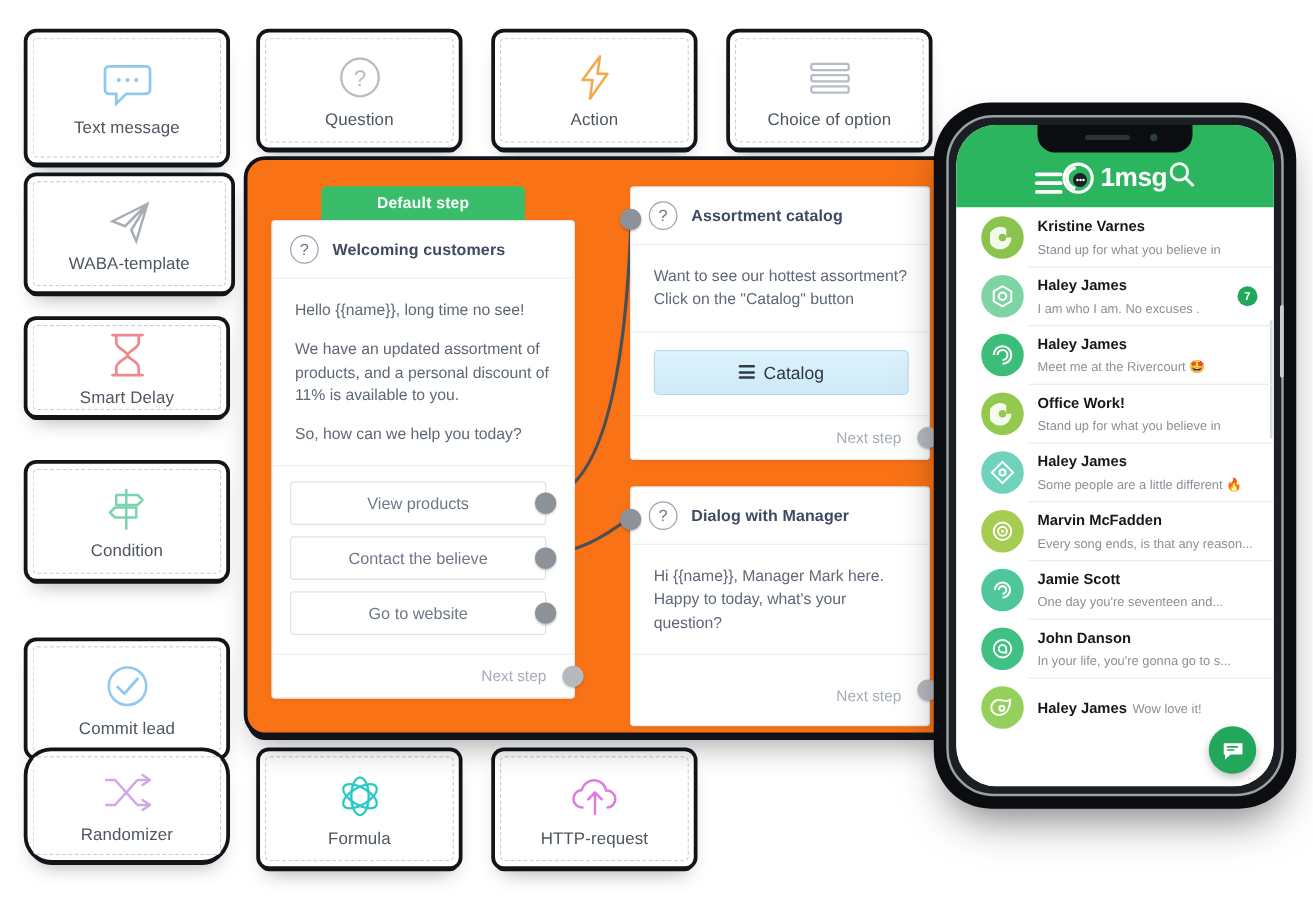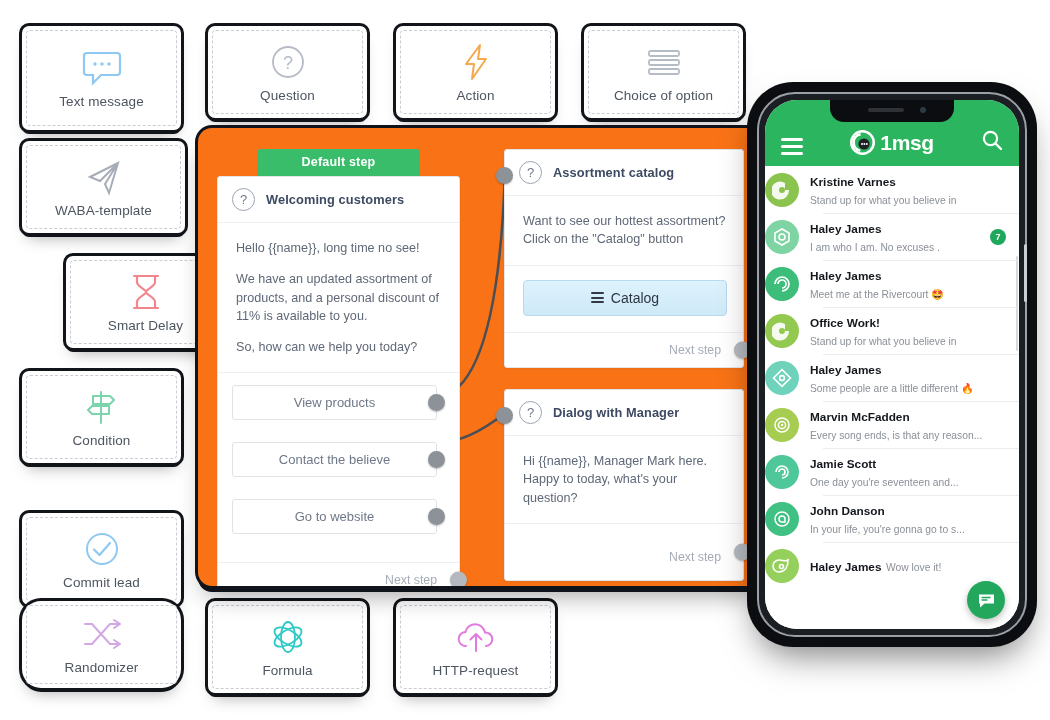--- a/index.html
+++ b/index.html
@@ -78,21 +78,21 @@
   .next-label { font-size: 12.3px; color: #a5acb8; }
 
   .reply-btn {
     display: block; width: 100%;
     border: 1px solid #dfe2e7; border-radius: 3px;
     background: #fff;
     font-size: 13px; color: #6f7888;
     padding: 9px 6px; text-align: center;
     position: relative;
   }
-  .reply-wrap { position: relative; margin-bottom: 22px; }
+  .reply-wrap { position: relative; margin-bottom: 9px; }
 
   .catalog-btn {
     width: 100%;
     border: 1px solid #b9d9ee; border-radius: 4px;
     background: linear-gradient(180deg,#ddf3fd 0%, #cfe9f8 100%);
     color: #2e3642; font-size: 14px;
     padding: 9px 6px;
     display: flex; align-items: center; justify-content: center; gap: 7px;
   }
   .hamb-ico { display: inline-flex; flex-direction: column; gap: 2.5px; }
@@ -149,36 +149,36 @@
   #notch {
     position: absolute; left: 50%; transform: translateX(-50%); top: 0;
     width: 124px; height: 22px; background: #0b0d10;
     border-radius: 0 0 14px 14px; z-index: 5;
   }
   #notch .speaker { position: absolute; left: 38px; top: 8px; width: 36px; height: 4px; background: #2e3237; border-radius: 2px; }
   #notch .cam { position: absolute; right: 28px; top: 7px; width: 6px; height: 6px; border-radius: 50%; background: #2b3b43; }
 
   #app-header {
     height: 66px; background: #2cb55f;
-    display: flex; align-items: flex-end; justify-content: space-between;
+    display: flex; align-items: flex-end; justify-content: center;
     padding: 0 16px 11px;
   }
   .hdr-burger { display: flex; flex-direction: column; gap: 4px; }
   .hdr-burger i { display: block; width: 22px; height: 3px; background: #fff; border-radius: 2px; }
   #brand { display: flex; align-items: center; gap: 5px; }
   #brand-mark {
     width: 25px; height: 25px; border-radius: 50%;
     background: #fff; display: flex; align-items: center; justify-content: center;
   }
   #brand-text { color: #fff; font-size: 21px; font-weight: bold; letter-spacing: -.4px; }
 
   #chat-list { position: relative; background: #fff; height: calc(100% - 66px); }
   .chat-row {
     display: flex; align-items: center; gap: 11px;
-    padding: 7px 13px 7px 0;
+    padding: 7px 13px 7px 20px;
     height: 47px;
     position: relative;
   }
   .chat-row + .chat-row::before {
     content: ""; position: absolute; left: 58px; right: 0; top: 0; height: 1px; background: #ececee;
   }
   .avatar { width: 34px; height: 34px; border-radius: 50%; flex: none; display: flex; align-items: center; justify-content: center; }
   .chat-text { flex: 1; min-width: 0; }
   .chat-name { font-size: 11.8px; font-weight: bold; color: #14181d; line-height: 1.25; }
   .chat-msg { font-size: 10.3px; color: #8a9098; line-height: 1.3; white-space: nowrap; overflow: hidden; text-overflow: ellipsis; }
@@ -226,21 +226,21 @@
     <div class="block-inner">
       <span class="block-icon">
         <svg width="40" height="38" viewBox="0 0 40 38">
             <path d="M34 5 6 19l10 4 18-18-13 21 4 9 9-30z" fill="none" stroke="#a7adb6" stroke-width="2"></path>
           </svg>
       </span>
       <span class="block-label">WABA-template</span>
     </div>
   </div>
 
-  <div class="block" style="left:22px; top:256px; width:159px; height:92px;margin-left:44px;">
+  <div class="block" style="left:22px; top:256px; width:159px; height:76px;">
     <div class="block-inner">
       <span class="block-icon">
         <svg width="34" height="38" viewBox="0 0 34 38">
             <path d="M5 3h24M5 35h24M8 3v6c0 5 9 7 9 10 0 3-9 5-9 10v6M26 3v6c0 5-9 7-9 10 0 3 9 5 9 10v6" fill="none" stroke="#f2868f" stroke-width="2.2" stroke-linecap="round"></path>
           </svg>
       </span>
       <span class="block-label">Smart Delay</span>
     </div>
   </div>
 

